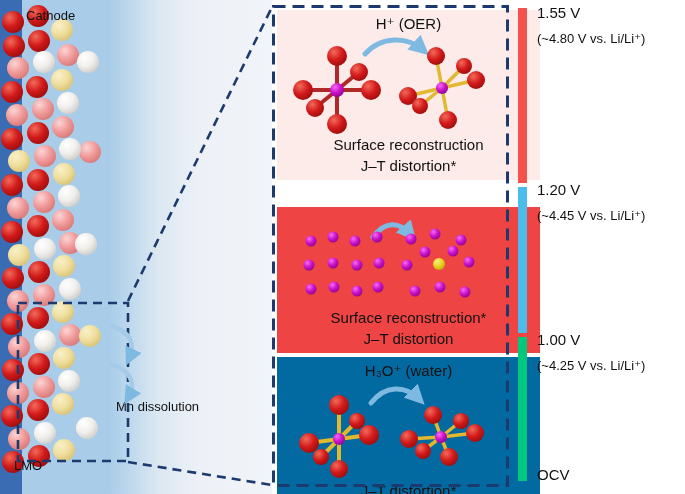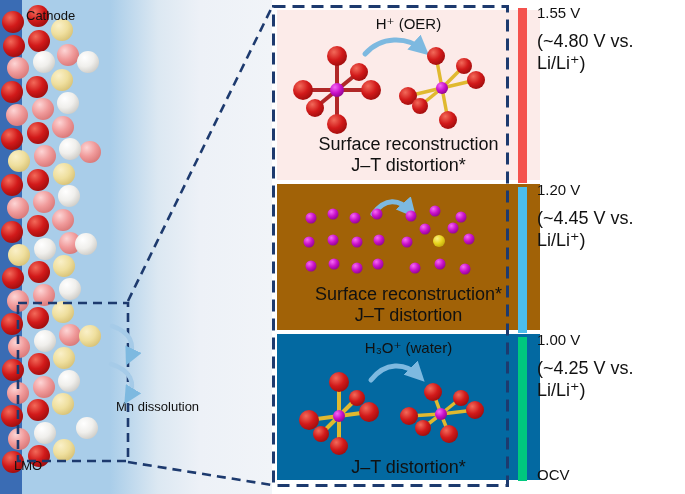--- a/index.html
+++ b/index.html
@@ -10,33 +10,33 @@
                      #dce8f2 158px,#edf1f7 200px,#f1f4f8 272px);}
   .abs{position:absolute;}
   .lbl{position:absolute;font-size:13px;line-height:20px;color:#111;}
   #cathodeLbl{left:26px;top:6px;}
   #lmoLbl{left:14px;top:456px;}
   #elecLbl{left:138px;top:5px;width:96px;text-align:center;}
   #mnLbl{left:116px;top:397px;}
   .panels{position:absolute;left:277px;top:10px;width:227px;display:flex;flex-direction:column;gap:4px;}
   .panel{position:relative;width:227px;padding-left:36px;}
   .p1{height:170px;background:#fcebe9;}
-  .p2{height:146px;background:#a16207;}
+  .p2{height:146px;background:#ef4444;margin-top:23px;}
   .p3{height:146px;background:#0369a1;}
   .ptitle{position:absolute;top:5px;left:0;width:100%;text-align:center;font-size:15px;z-index:2;}
-  .pcap{position:absolute;bottom:4px;left:0;width:100%;text-align:center;font-size:18px;line-height:21px;z-index:2;}
+  .pcap{position:absolute;bottom:4px;left:0;width:100%;text-align:center;font-size:15px;line-height:21px;z-index:2;}
   .p3cap{bottom:2px;}
   .panel svg{position:absolute;left:0;top:0;z-index:1;}
   .overlay{position:absolute;left:0;top:0;pointer-events:none;z-index:6;}
   .vseg{position:absolute;left:518px;width:9px;z-index:2;}
   .seg1{top:8px;height:175px;background:#f4524d;}
   .seg2{top:187px;height:146px;background:#4cbdeb;}
   .seg3{top:337px;height:144px;background:#00c97e;}
   .vtxt{position:absolute;left:537px;font-size:15px;color:#111;}
-  .vsub{position:absolute;left:537px;font-size:18px;color:#111;}
+  .vsub{position:absolute;left:537px;font-size:13px;color:#111;}
   #v1{top:4px;text-align:right;} #s1{top:31px;}
   #v2{top:181px;} #s2{top:208px;}
   #v3{top:331px;} #s3{top:358px;}
   #vocv{top:466px;}
 </style>
 </head>
 <body>
 
 <div class="fig">
 

